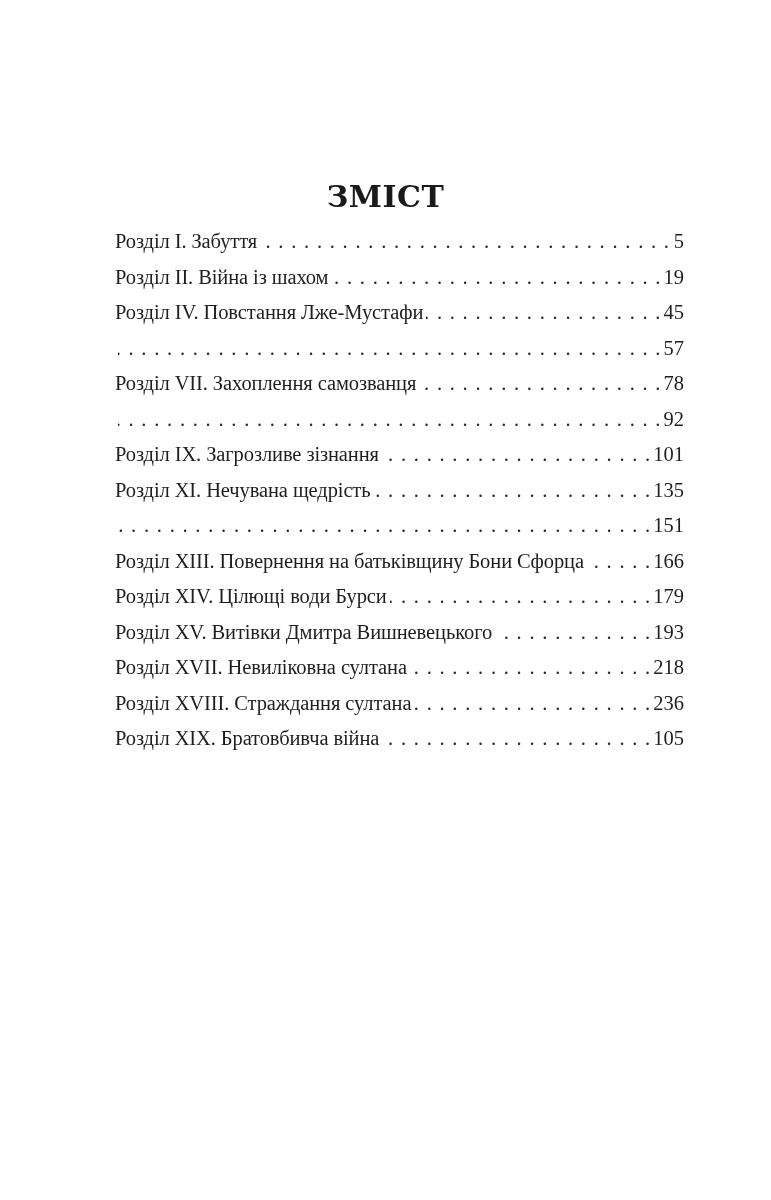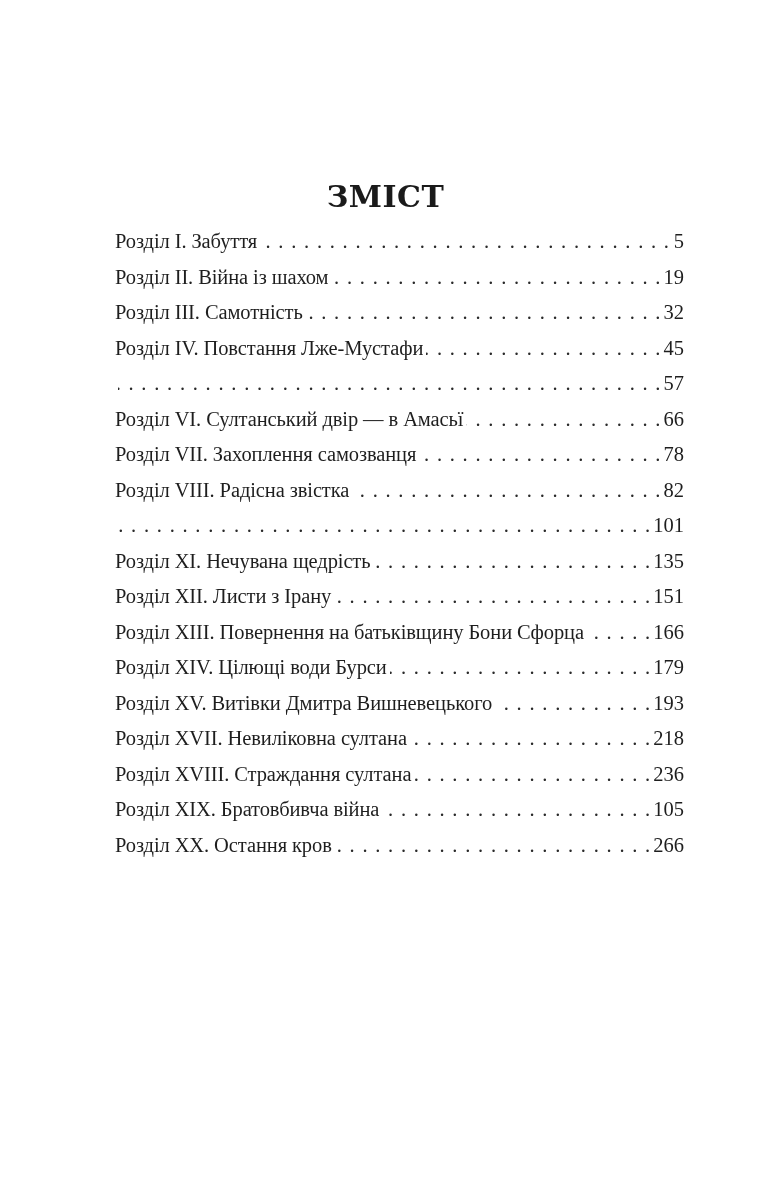--- a/index.html
+++ b/index.html
@@ -101,59 +101,48 @@
         <span class="toc-label">Розділ I. Забуття</span>
         <span class="toc-leader"></span>
         <span class="toc-page">5</span>
       </li>
     <li class="toc-entry">
         <span class="toc-label">Розділ II. Війна із шахом</span>
         <span class="toc-leader"></span>
         <span class="toc-page">19</span>
       </li>
     <li class="toc-entry">
-        <span class="toc-label">Розділ III. Самотність</span>
-        <span class="toc-leader"></span>
-        <span class="toc-page">32</span>
-      </li>
-    <li class="toc-entry">
         <span class="toc-label">Розділ IV. Повстання Лже-Мустафи</span>
         <span class="toc-leader"></span>
         <span class="toc-page">45</span>
       </li>
     <li class="toc-entry">
         <span class="toc-leader"></span>
         <span class="toc-page">57</span>
       </li>
     <li class="toc-entry">
-        <span class="toc-label">Розділ VI. Султанський двір — в Амасьї</span>
-        <span class="toc-leader"></span>
-        <span class="toc-page">66</span>
-      </li>
-    <li class="toc-entry">
         <span class="toc-label">Розділ VII. Захоплення самозванця</span>
         <span class="toc-leader"></span>
         <span class="toc-page">78</span>
       </li>
     <li class="toc-entry">
-        <span class="toc-label">Розділ VIII. Радісна звістка</span>
         <span class="toc-leader"></span>
-        <span class="toc-page">82</span>
+        <span class="toc-page">92</span>
       </li>
     <li class="toc-entry">
+        <span class="toc-label">Розділ IX. Загрозливе зізнання</span>
         <span class="toc-leader"></span>
         <span class="toc-page">101</span>
       </li>
     <li class="toc-entry">
         <span class="toc-label">Розділ XI. Нечувана щедрість</span>
         <span class="toc-leader"></span>
         <span class="toc-page">135</span>
       </li>
     <li class="toc-entry">
-        <span class="toc-label">Розділ XII. Листи з Ірану</span>
         <span class="toc-leader"></span>
         <span class="toc-page">151</span>
       </li>
     <li class="toc-entry">
         <span class="toc-label">Розділ XIII. Повернення на батьківщину Бони Сфорца</span>
         <span class="toc-leader"></span>
         <span class="toc-page">166</span>
       </li>
     <li class="toc-entry">
         <span class="toc-label">Розділ XIV. Цілющі води Бурси</span>
@@ -173,19 +162,14 @@
     <li class="toc-entry">
         <span class="toc-label">Розділ XVIII. Страждання султана</span>
         <span class="toc-leader"></span>
         <span class="toc-page">236</span>
       </li>
     <li class="toc-entry">
         <span class="toc-label">Розділ XIX. Братовбивча війна</span>
         <span class="toc-leader"></span>
         <span class="toc-page">105</span>
       </li>
-    <li class="toc-entry">
-        <span class="toc-label">Розділ XX. Остання кров</span>
-        <span class="toc-leader"></span>
-        <span class="toc-page">266</span>
-      </li>
   </ul>
 </div>
 
 </body></html>

